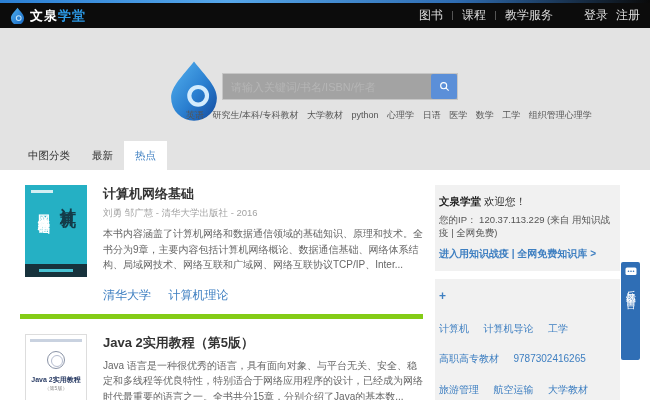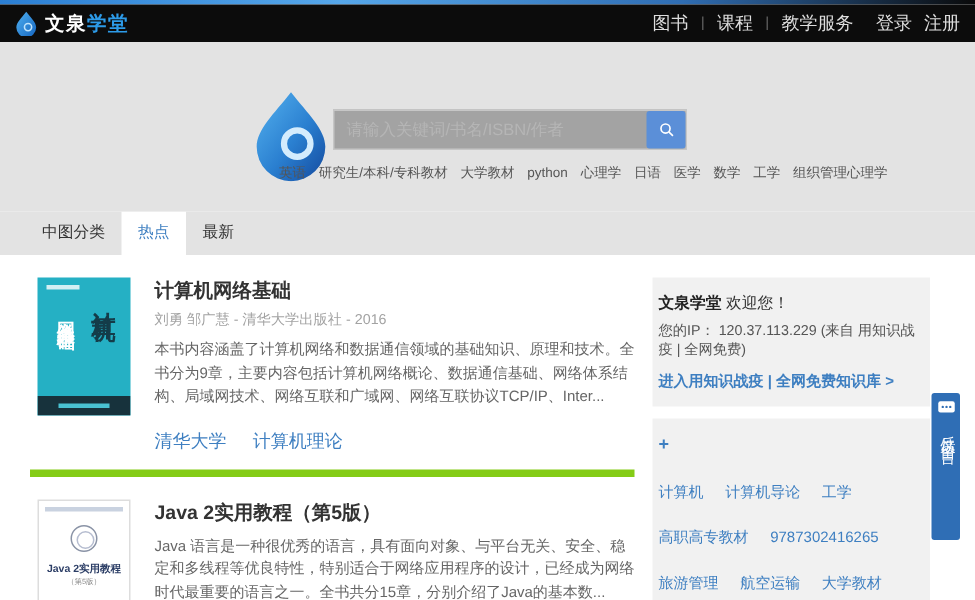--- a/index.html
+++ b/index.html
@@ -8,21 +8,21 @@
 
   
   .topline { height:3px; background:linear-gradient(90deg,#2b7fd4 0%,#56a7ea 35%,#2f6db3 70%,#0a0a0a 100%); }
   .navbar { height:25px; background:#0c0c0c; display:flex; align-items:center; padding:0 10px; }
   .brand { display:flex; align-items:center; gap:5px; }
   .brand-txt { font-size:13px; font-weight:bold; color:#fff; letter-spacing:1px; }
   .brand-txt .b2 { color:#2d9be8; }
   .nav-right { margin-left:auto; display:flex; align-items:center; font-size:12px; color:#ddd; }
   .nav-link { padding:0 9px; cursor:pointer; }
   .nav-sep { width:1px; height:9px; background:#555; }
-  .nav-auth { margin-left:6px; display:flex; gap:8px; }
+  .nav-auth { margin-left:22px; display:flex; gap:8px; }
   .nav-auth span { cursor:pointer; }
 
   
   .hero { height:113px; background:#e3e3e3; position:relative; }
   .hero-logo { position:absolute; left:168px; top:27px; }
   .search-wrap { position:absolute; left:222px; top:45px; width:236px; height:27px; }
   .search-input { width:100%; height:100%; border:1px solid #c6c6c6; background:#a3a3a3; padding:0 32px 0 8px; font-size:11px; color:#333; outline:none; }
   .search-input::placeholder { color:#b5b5b5; }
   .search-btn { position:absolute; right:1px; top:1px; width:26px; height:25px; background:#5b8fd8; border:none; border-radius:2px; cursor:pointer; display:flex; align-items:center; justify-content:center; }
   .hotwords { position:absolute; left:186px; top:81px; white-space:nowrap; font-size:9px; color:#555; }
@@ -144,22 +144,22 @@
     <span>日语</span>
     <span>医学</span>
     <span>数学</span>
     <span>工学</span>
     <span>组织管理心理学</span>
   </div>
 </div>
 
 <div class="tabbar">
   <span class="tab">中图分类</span>
+  <span class="tab">最新</span>
   <span class="tab active">热点</span>
-  <span class="tab">最新</span>
 </div>
 
 <div class="content">
   <div class="main-col">
 
     <div class="book">
       <div class="cover cover1">
         <i class="c1-mark"></i>
         <span class="c1-t1">计算机</span>
         <span class="c1-t2">网络基础</span>

